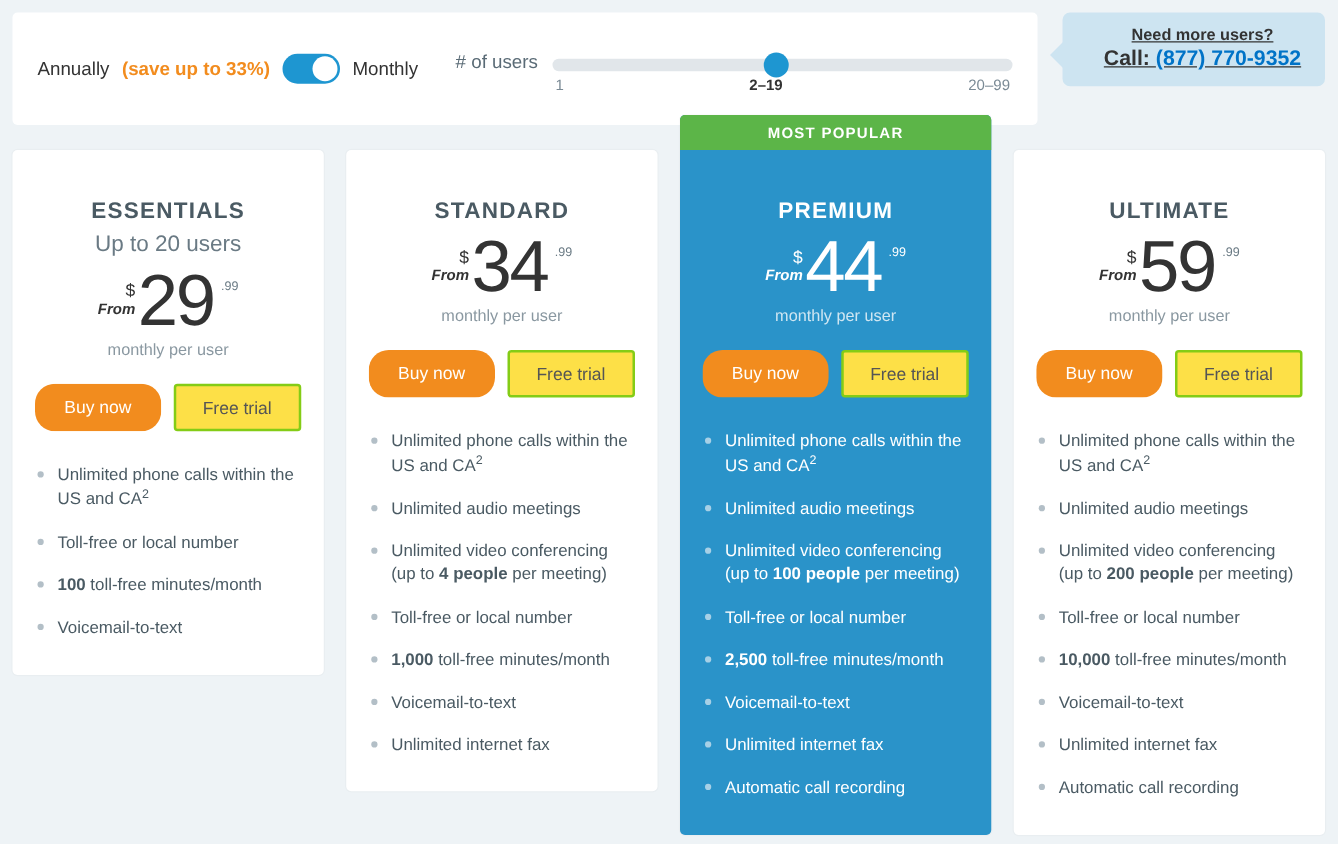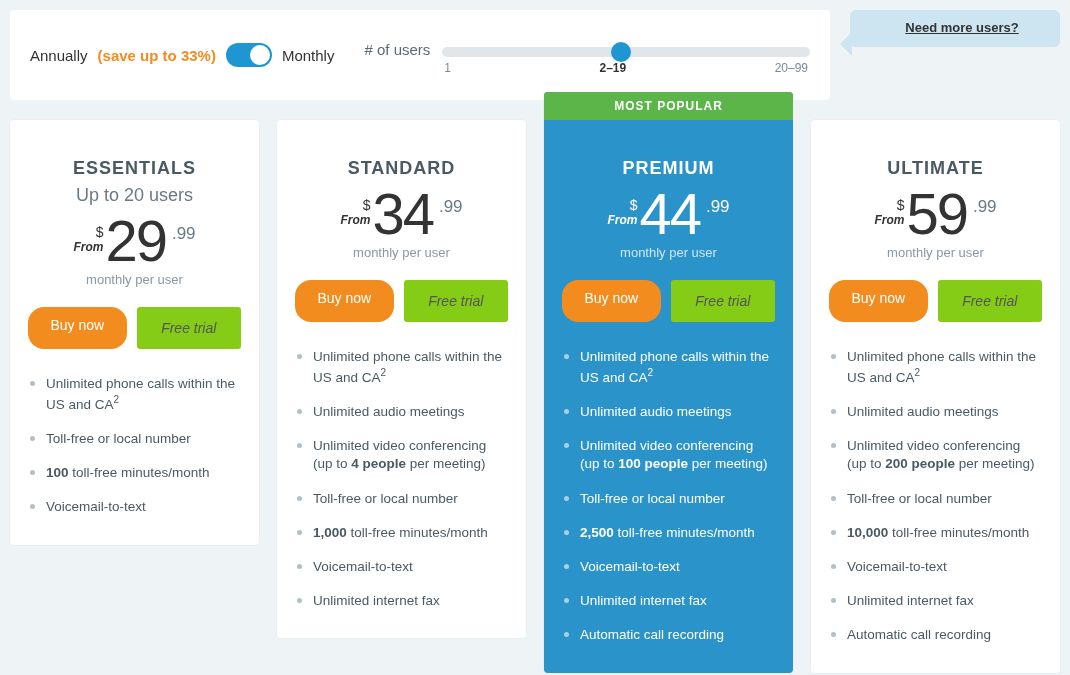--- a/index.html
+++ b/index.html
@@ -152,40 +152,40 @@
     padding-top: 12px; font-size: 14px;
   }
   .price-prefix .dollar { font-size: 14px; color:#333;}
   .plan.featured .price-prefix .dollar { color:#fff;}
   .price-prefix .from { font-style: italic; font-size: 12px; font-weight:600;}
   .price-main {
     font-size: 58px; font-weight: 400; line-height: 1;
     color: #333; letter-spacing: -2px;
   }
   .plan.featured .price-main { color:#fff; }
-  .price-cents { font-size: 17px; color:#6a7a84; padding-top: 12px; padding-left:4px;}
+  .price-cents { font-size: 10px; color:#6a7a84; padding-top: 12px; padding-left:4px;}
   .plan.featured .price-cents { color:#fff; }
   .price-unit { font-size: 13px; color: #8a98a1; margin-top: 2px; }
   .plan.featured .price-unit { color: #cfe6f2; }
   .btn-row {
     display: flex; gap: 10px; justify-content: center;
     padding: 14px 18px 18px 18px;
   }
   .btn {
     flex:1;
     padding: 9px 0;
     border-radius: 3px;
     font-size: 14px;
     font-weight: 500;
     text-align: center;
     cursor: pointer;
     border: 1px solid transparent;
   }
   .btn-primary { background:#f28c1e; color:#fff;border-radius:16px; }
-  .btn-outline { background:#84cc16; color:#555; border:4px solid #84cc16;font-style:italic; }
+  .btn-outline { background:#fde047; color:#555; border:2px solid #84cc16; }
   .features {
     list-style: none;
     padding: 0 20px;
     font-size: 13.5px;
     color: #4a5a63;
   }
   .plan.featured .features { color:#fff; }
   .features li {
     position: relative;
     padding: 8px 0 8px 16px;
@@ -222,20 +222,23 @@
         <div class="slider-ticks">
           <span>1</span>
           <span>2–19</span>
           <span>20–99</span>
         </div>
       </div>
     </div>
   </div>
   <div class="callout">
     <div class="need">Need more users?</div>
+    <div class="phone">
+      <span>Call: </span><span class="number">(877) 770-9352</span>
+    </div>
   </div>
 </div>
 
 <div class="plans" id="plans">
     <div class="plan">
       <div class="plan-header">
     <div class="plan-name">ESSENTIALS</div>
     <div class="plan-sub">Up to 20 users</div>
     <div class="price-row">
       <div class="price-prefix">

